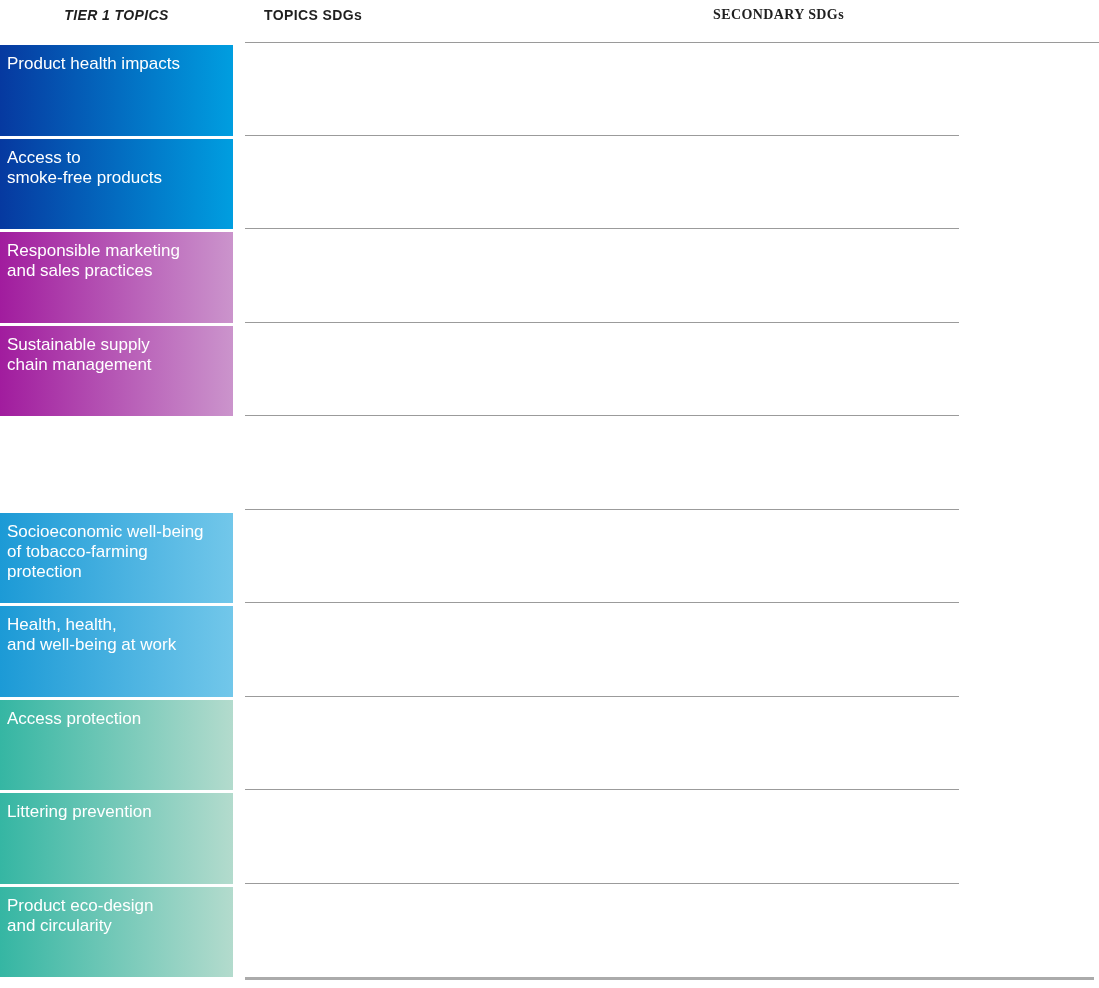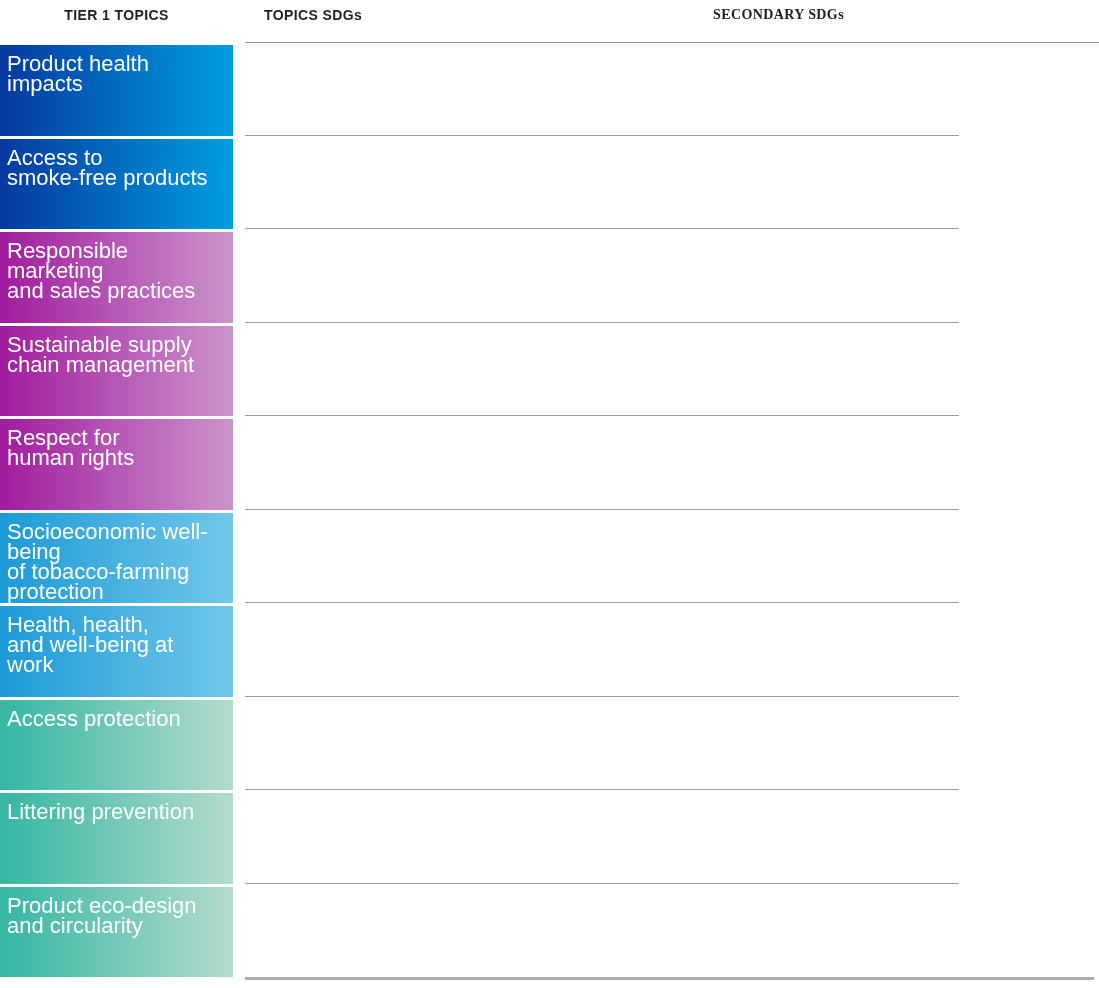--- a/index.html
+++ b/index.html
@@ -14,21 +14,21 @@
   
   .col-header {
     position: absolute;
     top: 7px;
     font-size: 14px;
     font-weight: 700;
     color: #1f1f1f;
     letter-spacing: 0.4px;
     white-space: nowrap;
   }
-  .h-tier1 { left: 0; width: 233px; text-align: center; }
+  .h-tier1 { left: 0; width: 233px; text-align: center; font-style: italic; }
   .h-primary { left: 264px; }
   .h-secondary { left: 713px; font-family: Liberation Serif, serif; }
 
   
   .topline {
     position: absolute;
     top: 42px; left: 245px;
     width: 854px; height: 1px;
     background: #9a9a9a;
   }
@@ -51,21 +51,21 @@
   .row:last-child .row-line { display: none; }
 
   
   .cell {
     position: absolute;
     left: 0; top: 3px; bottom: 0;
     width: 233px;
     box-sizing: border-box;
     padding: 9px 8px 0 7px;
     color: #ffffff;
-    font-size: 22px;
+    font-size: 17px;
     line-height: 20px;
     white-space: pre-line;
   }
   
   .p-blue      { background: linear-gradient(to right, #0639a0, #009ee0); }
   .p-purple    { background: linear-gradient(to right, #a11c9e, #cb94cc); }
   .p-lightblue { background: linear-gradient(to right, #1c9ad6, #72c7ea); }
   .p-teal      { background: linear-gradient(to right, #35b6a3, #b3dbcd); }
 </style>
 </head>
@@ -100,22 +100,20 @@
       <div class="row-line"></div>
     </div>
 
     <div class="row">
       <div class="cell p-purple">Sustainable supply
 chain management</div>
       <div class="row-line"></div>
     </div>
 
     <div class="row">
-      <div class="cell p-purple">Respect for
-human rights</div>
       <div class="row-line"></div>
     </div>
 
     <div class="row">
       <div class="cell p-lightblue">Socioeconomic well-being
 of tobacco-farming
 protection</div>
       <div class="row-line"></div>
     </div>
 

